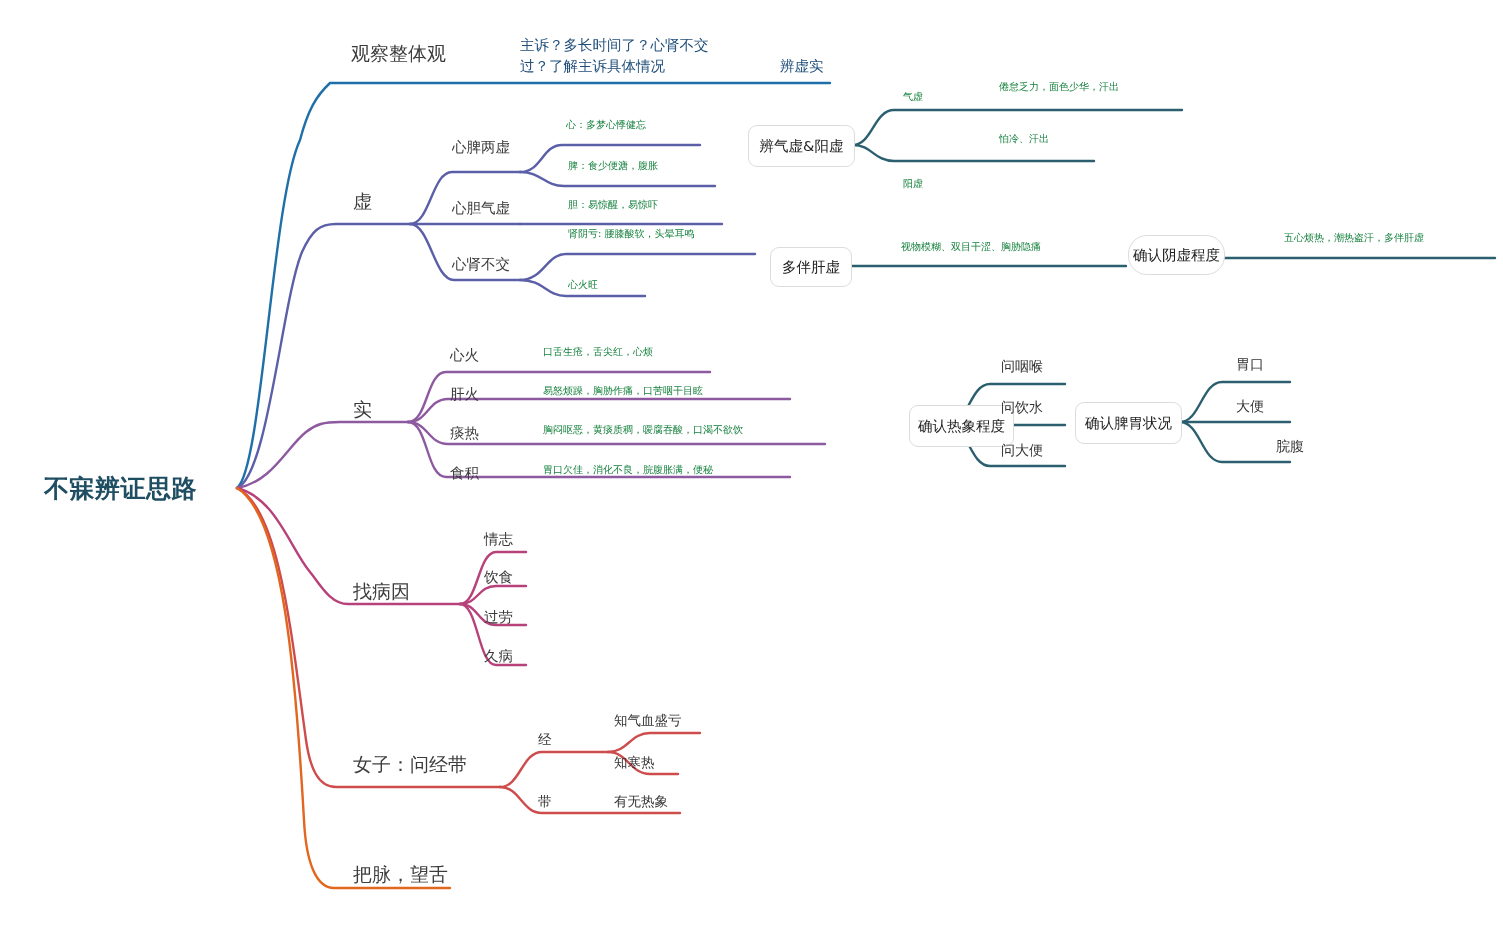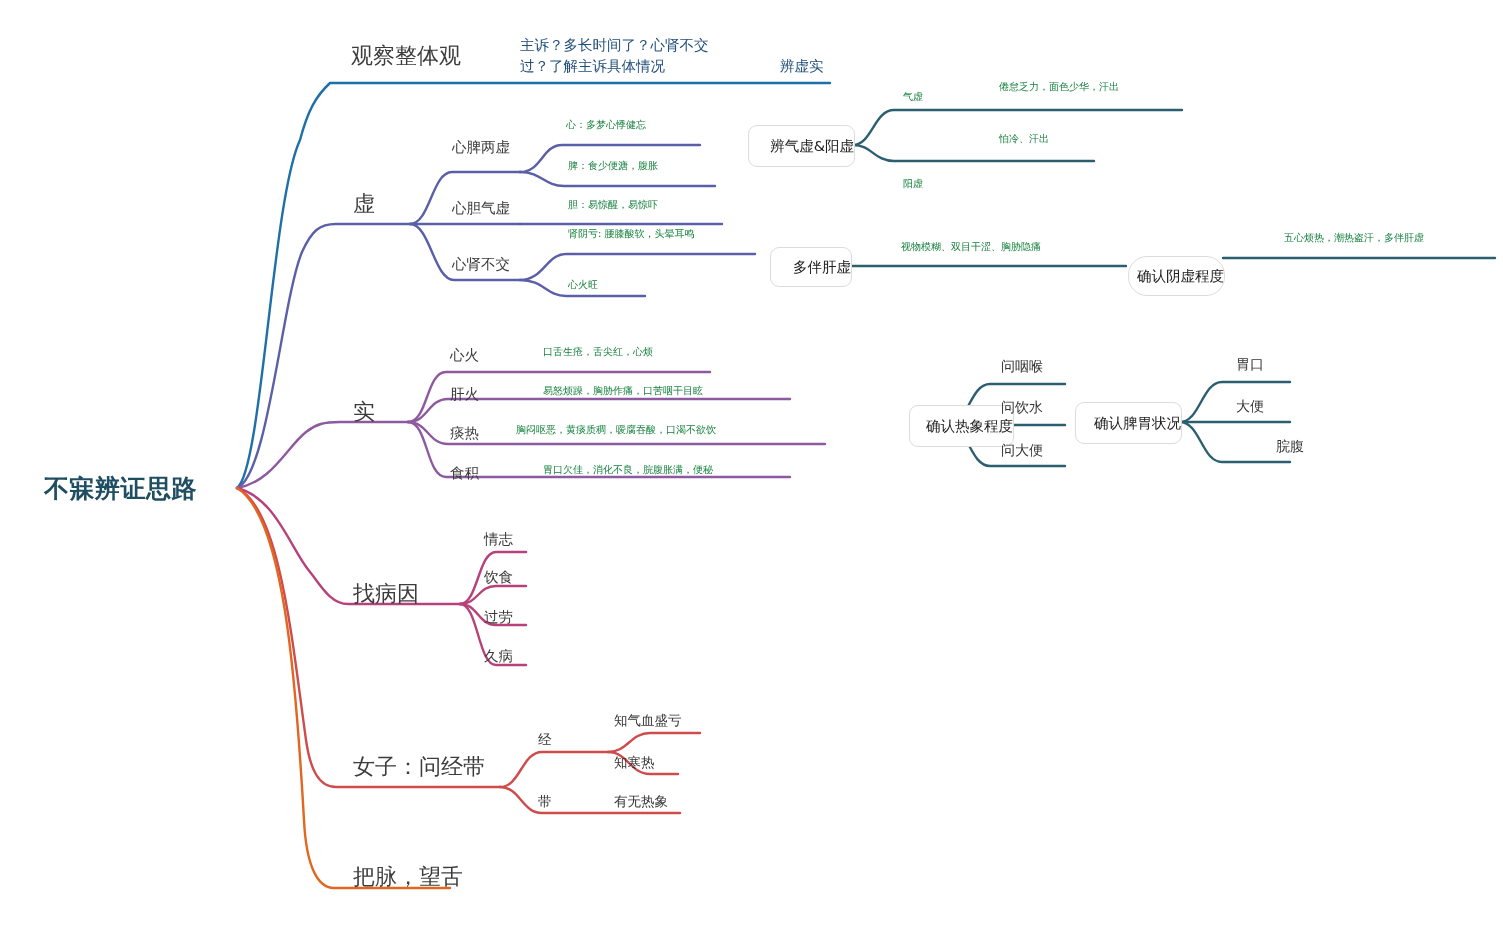--- a/index.html
+++ b/index.html
@@ -2,28 +2,28 @@
 <html><head>
 <meta charset="utf-8">
 <style>
   html,body{margin:0;padding:0;background:#ffffff;}
   body{width:1503px;height:930px;position:relative;overflow:hidden;
        font-family:"DejaVu Sans","Liberation Sans",sans-serif;}
   #stage{position:absolute;left:0;top:0;width:1503px;height:930px;}
   svg#wires{position:absolute;left:0;top:0;width:1503px;height:930px;pointer-events:none;}
   .lbl{position:absolute;white-space:nowrap;line-height:1.25;}
   .root-title{font-size:25px;font-weight:bold;color:#1F4E63;letter-spacing:0.5px;}
-  .lvl1{font-size:22px;color:#3c3c3c;}
+  .lvl1{font-size:19px;color:#3c3c3c;}
   .t-blue{color:#1F4E79;font-size:14.5px;}
   .t-dark{color:#15803d;font-size:10px;}
   .t-gray{color:#3a3a3a;font-size:14.5px;}
   .t-sm{font-size:14px;color:#333;}
   .t-sm2{font-size:13.5px;color:#333;}
   .boxnode{position:absolute;background:#ffffff;border:1px solid #dcdcdc;border-radius:9px;
-           display:flex;align-items:center;justify-content:flex-end;
+           display:flex;align-items:center;justify-content:center;
            font-size:14.5px;color:#222;box-shadow:0 0 0 0 rgba(0,0,0,0);white-space:nowrap;}
 </style>
 </head>
 <body>
 
 <div id="stage">
 
   <svg id="wires" viewBox="0 0 1503 930" xmlns="http://www.w3.org/2000/svg">
     <g fill="none" stroke-linecap="round" stroke-width="2.4">
 
@@ -104,21 +104,21 @@
 
   <div class="lbl lvl1" style="left:353px;top:398px;">实</div>
 
   <div class="lbl t-gray" style="left:450px;top:346px;">心火</div>
   <div class="lbl t-dark" style="left:543px;top:346px;">口舌生疮，舌尖红，心烦</div>
 
   <div class="lbl t-gray" style="left:450px;top:385px;">肝火</div>
   <div class="lbl t-dark" style="left:543px;top:385px;">易怒烦躁，胸胁作痛，口苦咽干目眩</div>
 
   <div class="lbl t-gray" style="left:450px;top:424px;">痰热</div>
-  <div class="lbl t-dark" style="left:516px;top:424px;">胸闷呕恶，黄痰质稠，嗳腐吞酸，口渴不欲饮</div>
+  <div class="lbl t-dark" style="left:543px;top:424px;">胸闷呕恶，黄痰质稠，嗳腐吞酸，口渴不欲饮</div>
 
   <div class="lbl t-gray" style="left:450px;top:464px;">食积</div>
   <div class="lbl t-dark" style="left:543px;top:464px;">胃口欠佳，消化不良，脘腹胀满，便秘</div>
 
   <div class="lbl lvl1" style="left:353px;top:580px;">找病因</div>
   <div class="lbl t-gray" style="left:484px;top:530px;">情志</div>
   <div class="lbl t-gray" style="left:484px;top:568px;">饮食</div>
   <div class="lbl t-gray" style="left:484px;top:608px;">过劳</div>
   <div class="lbl t-gray" style="left:484px;top:647px;">久病</div>
 
@@ -137,21 +137,21 @@
   <div class="lbl t-dark" style="left:903px;top:91px;">气虚</div>
   <div class="lbl t-dark" style="left:999px;top:81px;">倦怠乏力，面色少华，汗出</div>
   <div class="lbl t-dark" style="left:903px;top:133px;margin-top:45px;">阳虚</div>
   <div class="lbl t-dark" style="left:999px;top:133px;">怕冷、汗出</div>
 
   <div class="boxnode" style="left:770px;top:247px;width:80px;height:38px;">
     <span>多伴肝虚</span>
   </div>
   <div class="lbl t-dark" style="left:901px;top:241px;">视物模糊、双目干涩、胸胁隐痛</div>
 
-  <div class="boxnode" style="left:1128px;top:256px;width:95px;height:38px;border-radius:19px;">
+  <div class="boxnode" style="left:1128px;top:235px;width:95px;height:38px;border-radius:19px;">
     <span>确认阴虚程度</span>
   </div>
   <div class="lbl t-dark" style="left:1284px;top:232px;">五心烦热，潮热盗汗，多伴肝虚</div>
 
   <div class="boxnode" style="left:873px;top:405px;width:103px;height:40px;margin-left:36px;">
     <span>确认热象程度</span>
   </div>
   <div class="lbl t-sm" style="left:1001px;top:358px;">问咽喉</div>
   <div class="lbl t-sm" style="left:1001px;top:399px;">问饮水</div>
   <div class="lbl t-sm" style="left:1001px;top:442px;">问大便</div>

